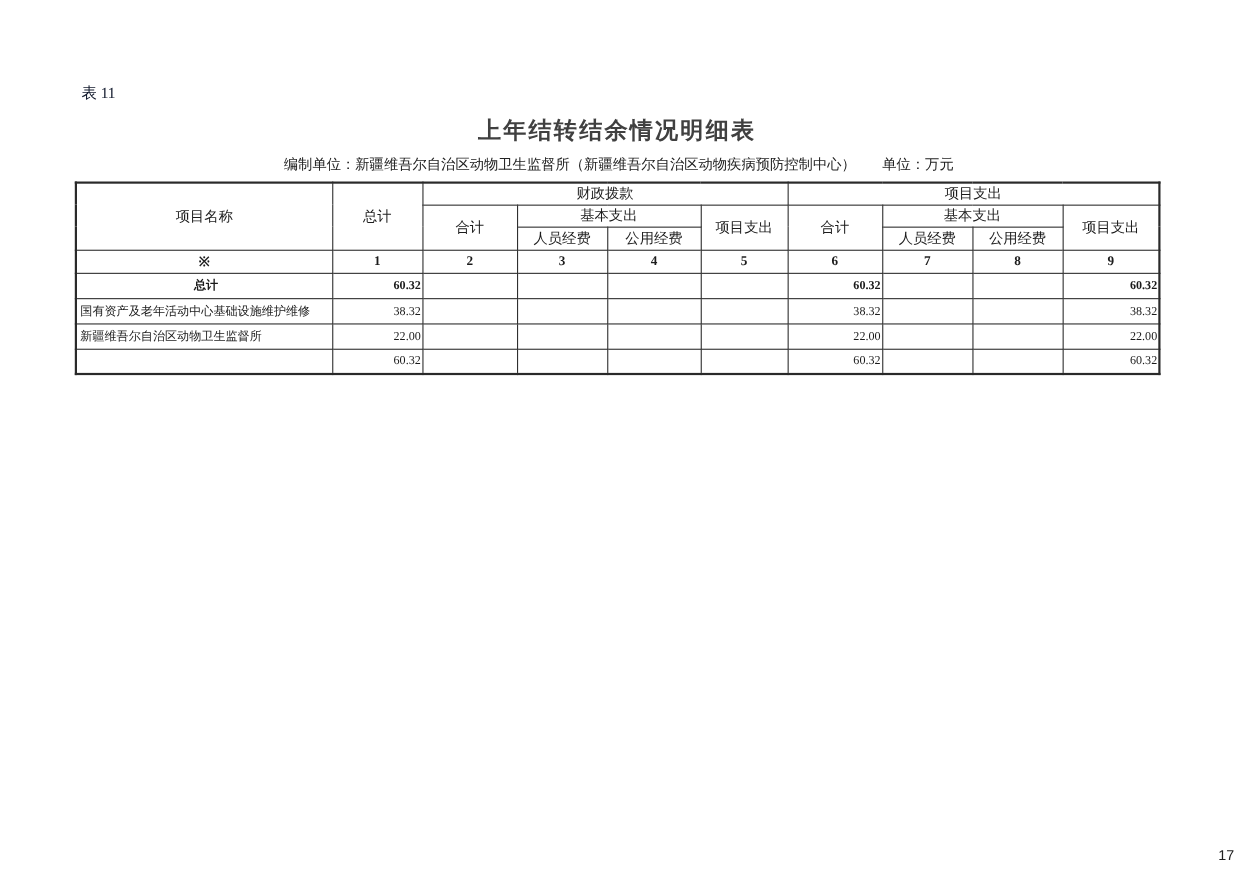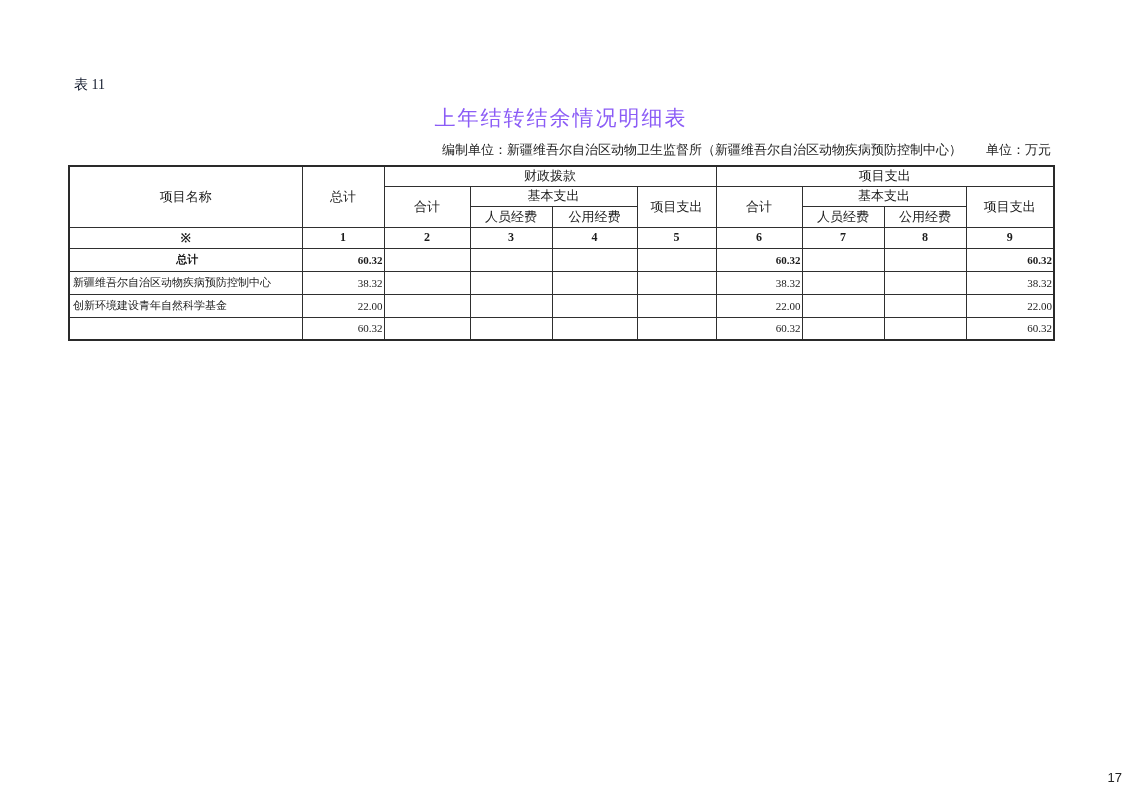--- a/index.html
+++ b/index.html
@@ -16,29 +16,29 @@
 
   .table-label {
     margin: 76px 0 0 74px;
     font-size: 14px;
     color: #0f172a;
   }
   .doc-title {
     margin-top: 10px;
     text-align: center;
     font-size: 21px;
-    font-weight: normal;
+    font-weight: bold;
     letter-spacing: 2px;
-    color: #8b5cf6;
+    color: #404040;
   }
   .meta-row {
     width: 985px;
     margin: 9px 0 0 68px;
     display: flex;
-    justify-content: flex-end;
+    justify-content: center;
     align-items: flex-end;
     font-size: 13px;
     color: #222;
   }
   .meta-row .prepared { padding-left: 6px; }
   .meta-row .unit { padding-right: 2px; margin-left: 24px; }
 
   table.report {
     margin: 6px 0 0 68px;
     border-collapse: collapse;
@@ -147,33 +147,33 @@
         <td class="value-cell"></td>
         <td class="value-cell"></td>
         <td class="value-cell"></td>
         <td class="value-cell"></td>
         <td class="value-cell">60.32</td>
         <td class="value-cell"></td>
         <td class="value-cell"></td>
         <td class="value-cell">60.32</td>
       </tr>
       <tr>
-        <td class="name-cell">新疆维吾尔自治区动物疾病预防控制中心</td>
+        <td class="name-cell">国有资产及老年活动中心基础设施维护维修</td>
         <td class="value-cell">38.32</td>
         <td class="value-cell"></td>
         <td class="value-cell"></td>
         <td class="value-cell"></td>
         <td class="value-cell"></td>
         <td class="value-cell">38.32</td>
         <td class="value-cell"></td>
         <td class="value-cell"></td>
         <td class="value-cell">38.32</td>
       </tr>
       <tr>
-        <td class="name-cell">创新环境建设青年自然科学基金</td>
+        <td class="name-cell">新疆维吾尔自治区动物卫生监督所</td>
         <td class="value-cell">22.00</td>
         <td class="value-cell"></td>
         <td class="value-cell"></td>
         <td class="value-cell"></td>
         <td class="value-cell"></td>
         <td class="value-cell">22.00</td>
         <td class="value-cell"></td>
         <td class="value-cell"></td>
         <td class="value-cell">22.00</td>
       </tr>

